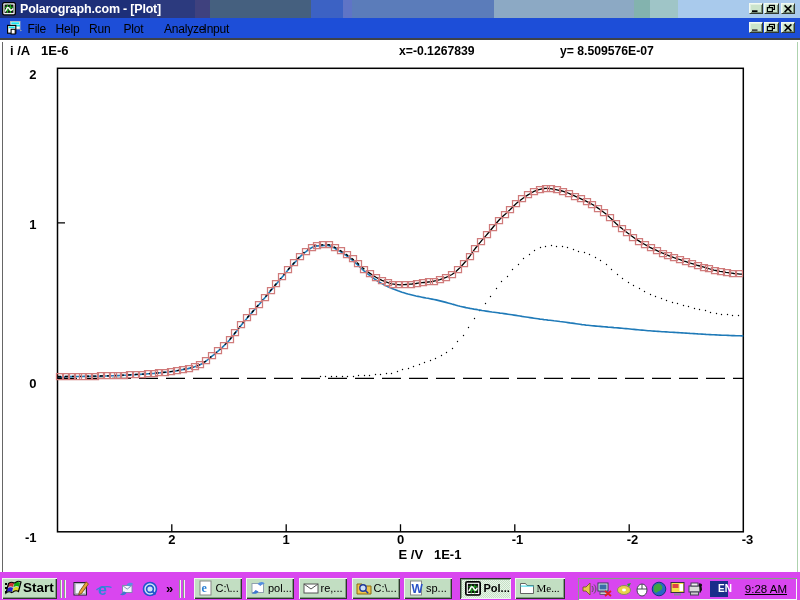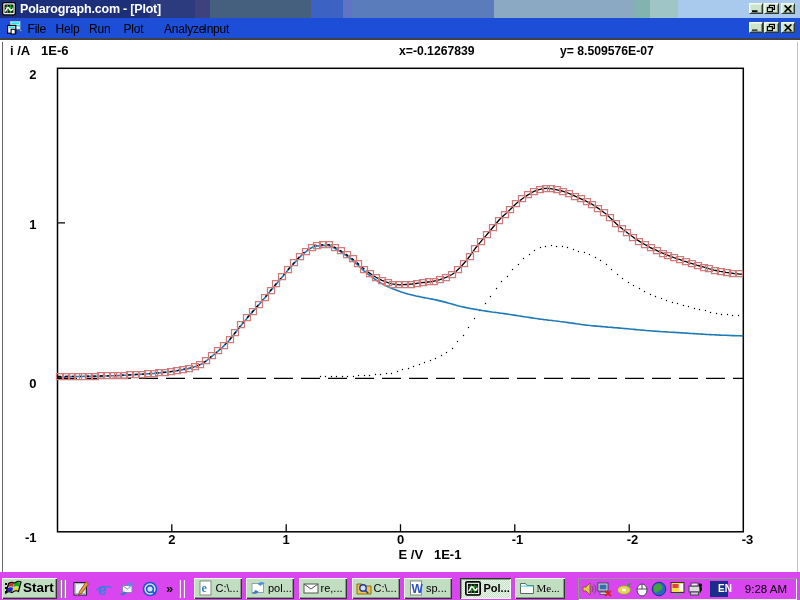--- a/index.html
+++ b/index.html
@@ -29,21 +29,21 @@
  box-shadow:inset 1px 1px 0 #eef8ee, inset -1px -1px 0 #2e362e, inset -2px -2px 0 #85a085;
  font-size:11px;color:#000;white-space:nowrap;overflow:hidden;}
 .tbtn .lab{position:absolute;left:22px;top:4px;}
 .tico{position:absolute;left:4px;top:2px;width:16px;height:16px;}
 #startb{position:absolute;left:2px;top:3px;width:55px;height:21px;background:#c2dec2;
  box-shadow:inset 1px 1px 0 #eef8ee, inset -1px -1px 0 #2e362e, inset -2px -2px 0 #85a085;}
 #startb b{position:absolute;left:21px;top:2px;font-size:13.5px;font-weight:bold;}
 .vsep{position:absolute;top:5px;width:2px;height:18px;background:#8aa08a;border-right:1px solid #f0f8f0;}
 #tray{position:absolute;left:578px;top:3px;width:219px;height:22px;
  box-shadow:inset 1px 1px 0 #87a087, inset -1px -1px 0 #f4fbf4;}
-#clock{position:absolute;right:10px;top:5px;font-size:11.5px;}
+#clock{position:absolute;right:10px;top:5px;font-size:11.5px;text-decoration:underline;}
 #enb{position:absolute;left:132px;top:3px;width:18px;height:16px;background:#1b2d8a;color:#fff;
  font-size:10px;font-weight:bold;text-align:center;line-height:16px;padding-left:8px;}
 .qlico{position:absolute;top:6px;width:16px;height:16px;}
 .trico{position:absolute;top:3px;width:16px;height:16px;}
 .chev{position:absolute;left:166px;top:6px;font-size:13px;font-weight:bold;}
 </style></head>
 <body>
 <div id="scr">
  <div id="title">
   <svg class="appicon" style="position:absolute;left:2px;top:2px" width="14" height="14" viewBox="0 0 14 14">

